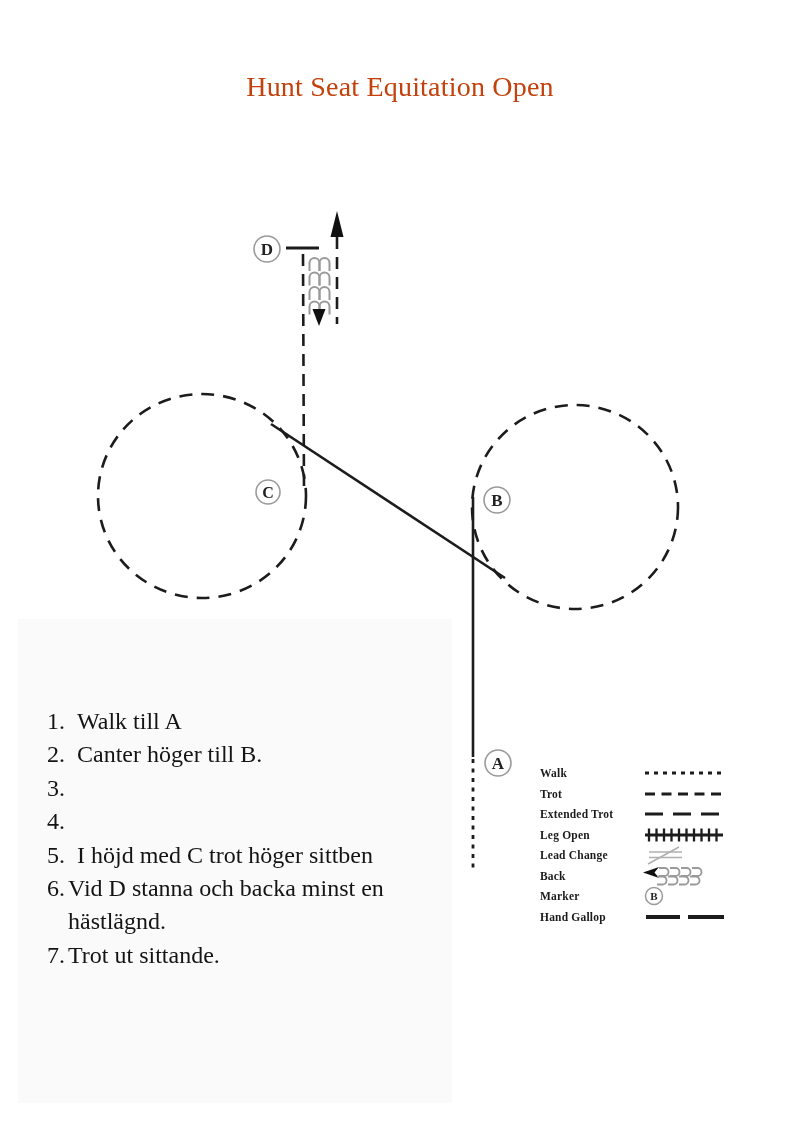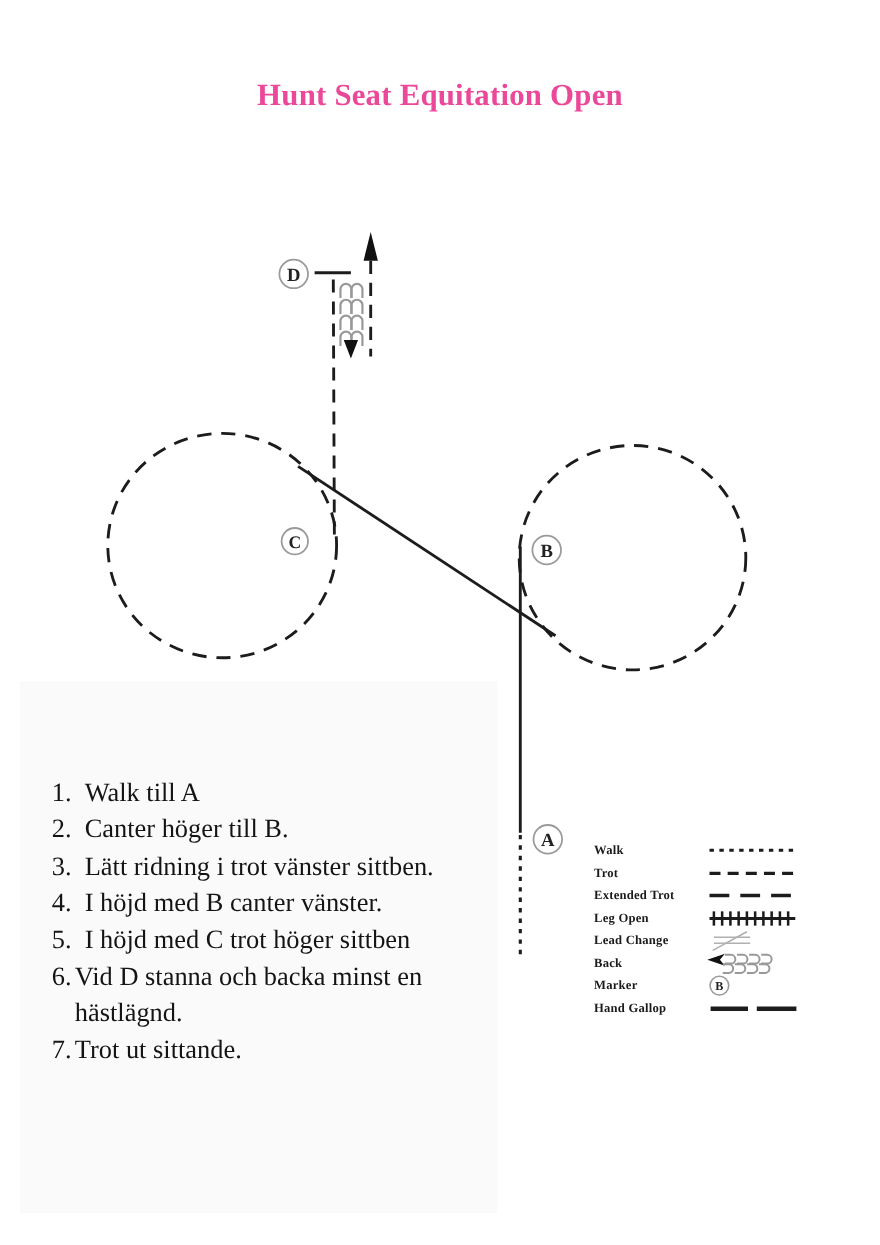--- a/index.html
+++ b/index.html
@@ -1,20 +1,20 @@
 <!DOCTYPE html>
 <html><head>
 <meta charset="utf-8">
 <style>
   html,body{margin:0;padding:0;background:#ffffff;}
   #page{position:relative;width:800px;height:1132px;background:#ffffff;overflow:hidden;
         font-family:"Liberation Serif", serif;color:#111;}
   
   #title{position:absolute;top:71px;left:0;width:100%;text-align:center;
-         font-size:28px;font-weight:700;letter-spacing:0.2px;color:#ec4899;}
+         font-size:28px;font-weight:400;letter-spacing:0.2px;color:#c2410c;}
   
   #shade{position:absolute;left:18px;top:619px;width:434px;height:484px;background:#fafafa;}
   
   #diagram{position:absolute;left:0;top:0;width:800px;height:1132px;}
   
   #instructions{position:absolute;left:47px;top:705px;width:420px;
                 font-size:24px;line-height:33.4px;color:#141414;}
   .instr-item{display:flex;}
   .instr-item .num{width:30px;flex:none;}
   .instr-item.tight .num{width:21px;}
@@ -92,29 +92,23 @@
         </div>
     </div>
     <div class="instr-item">
       <span class="num">2.</span>
       <div class="instr-text">
           <div>Canter höger till B.</div>
         </div>
     </div>
     <div class="instr-item">
       <span class="num">3.</span>
-      <div class="instr-text">
-          <div>Lätt ridning i trot vänster sittben.</div>
-        </div>
     </div>
     <div class="instr-item">
       <span class="num">4.</span>
-      <div class="instr-text">
-          <div>I höjd med B canter vänster.</div>
-        </div>
     </div>
     <div class="instr-item">
       <span class="num">5.</span>
       <div class="instr-text">
         <div>I höjd med C trot höger sittben</div>
       </div>
     </div>
     <div class="instr-item tight">
       <span class="num">6.</span>
       <div class="instr-text">

